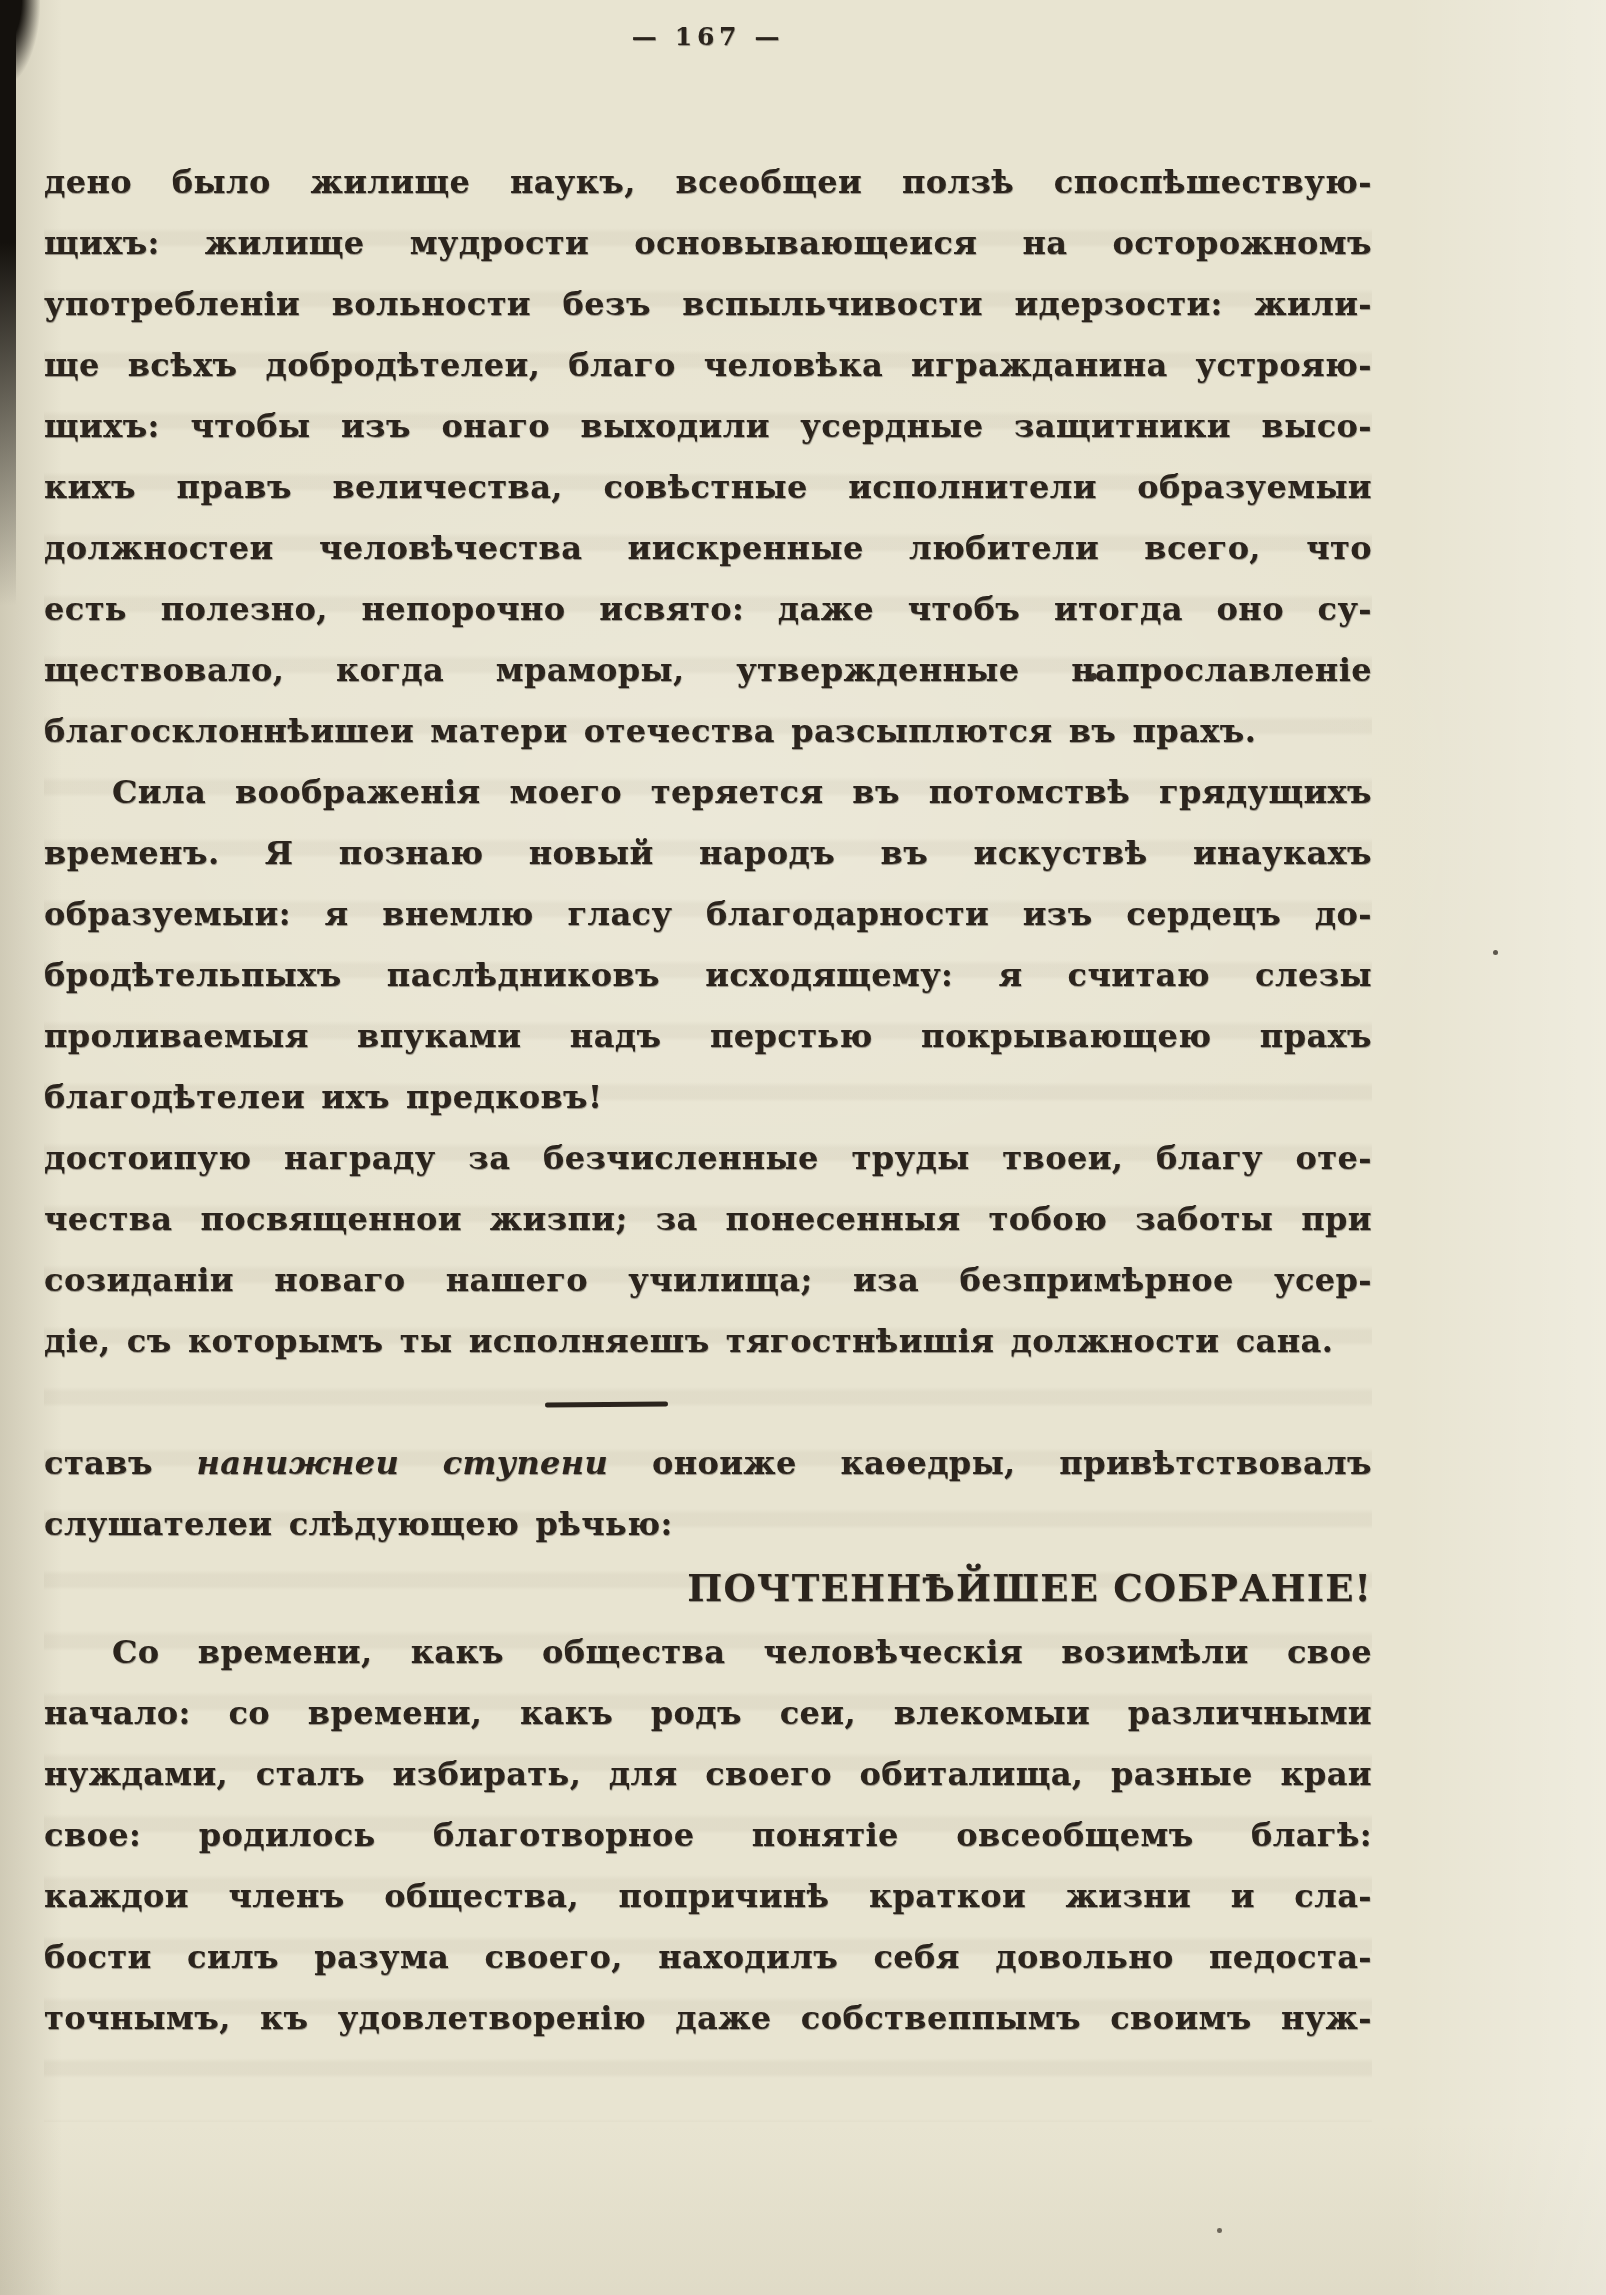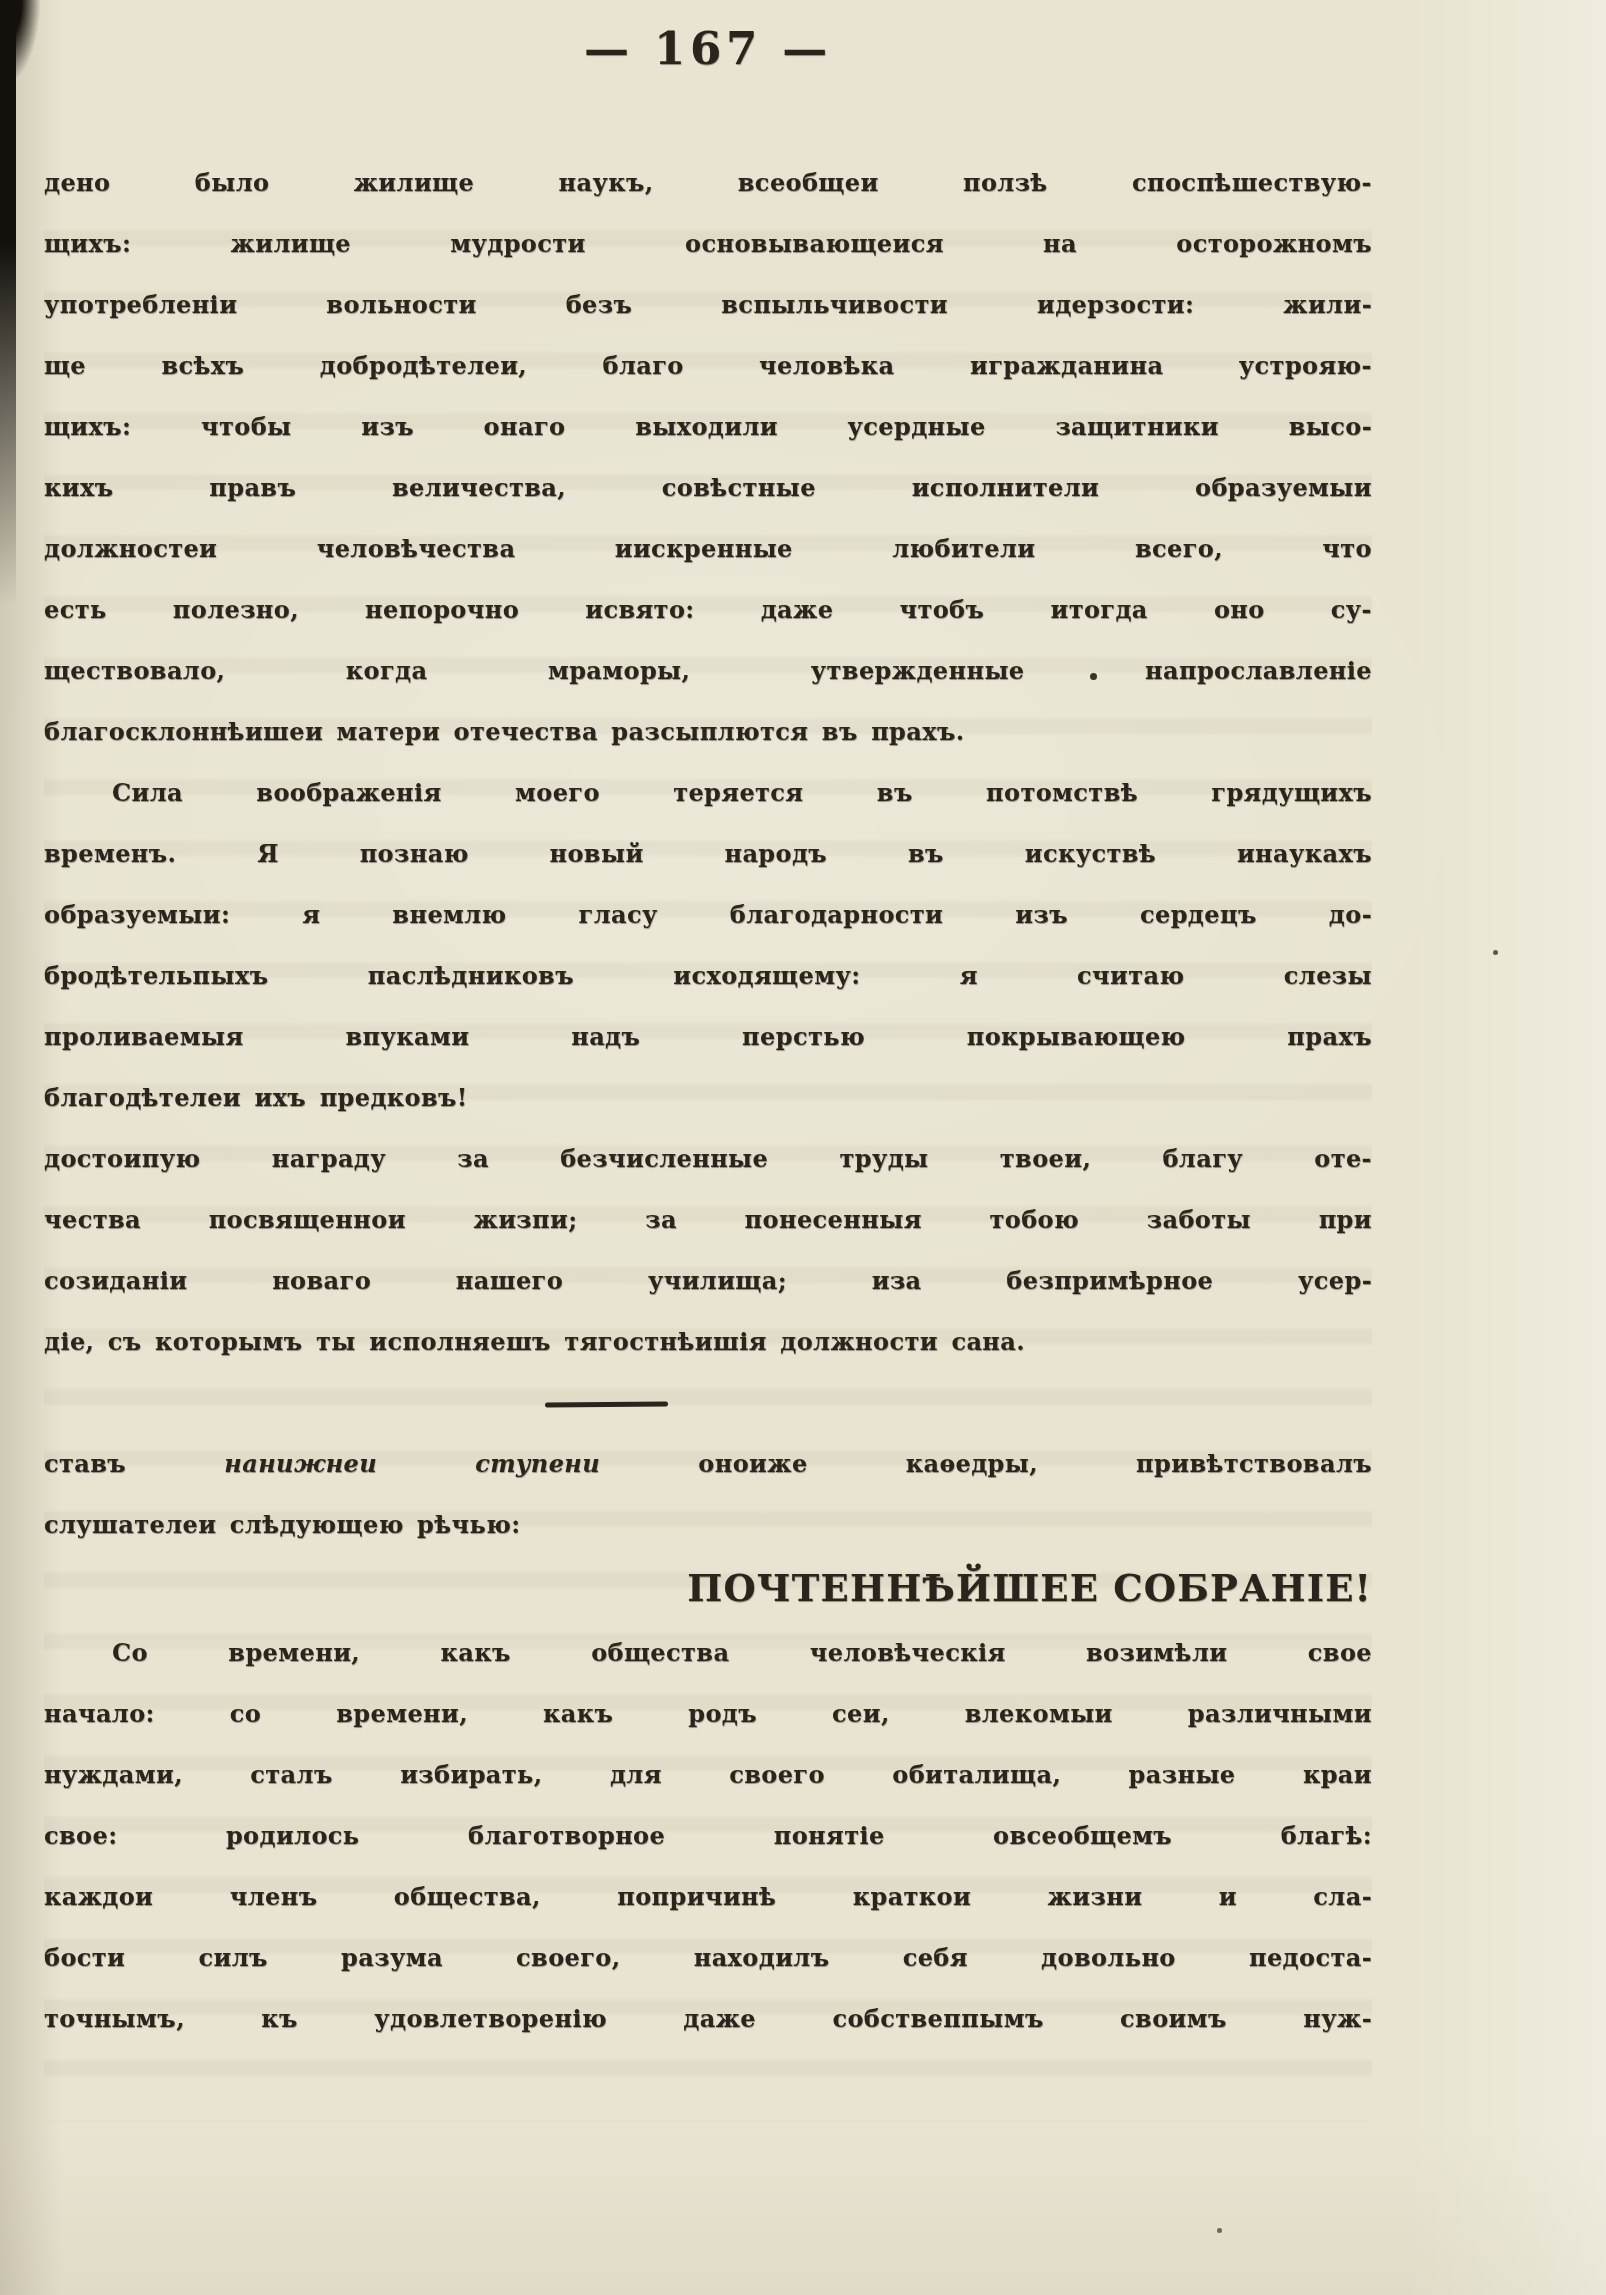--- a/index.html
+++ b/index.html
@@ -43,34 +43,34 @@
   }
 
   .speck { position: absolute; background: #3a332a; border-radius: 50%; z-index: 2; }
   .speck-1 { left: 1090px; top: 673px;  width: 7px; height: 7px; }
   .speck-2 { left: 1493px; top: 950px; width: 5.4px; height: 5.4px; opacity: .8; }
   .speck-3 { left: 1217px; top: 2228px; width: 4.7px; height: 4.7px; opacity: .7; }
 
   .pagenum {
     position: absolute; top: 22px; left: 44px; width: 1328px;
     text-align: center;
-    font-size: 45px; font-weight: bold; letter-spacing: 4.7px;
+    font-size: 25px; font-weight: bold; letter-spacing: 4.7px;
     text-shadow: 0.5px 0.6px 0.8px rgba(43,36,29,0.45);
     z-index: 1;
   }
 
   .column {
     position: absolute; left: 44px; top: 152px; width: 1328px;
     z-index: 1;
     text-shadow: 0.5px 0.6px 0.8px rgba(43,36,29,0.45);
   }
 
   .line {
     height: 61px; line-height: 61px;
-    font-size: 24px; font-weight: bold;
+    font-size: 32px; font-weight: bold;
     letter-spacing: 0.4px; word-spacing: 4.7px;
     text-align: justify; text-align-last: justify;
   }
   .line.end { text-align-last: left; }
   .line.indent { text-indent: 68px; }
   .italic { font-style: italic; }
 
   .sep-row { position: relative; height: 61px; }
   .sep-rule {
     position: absolute; left: 501px; top: 29.5px;

